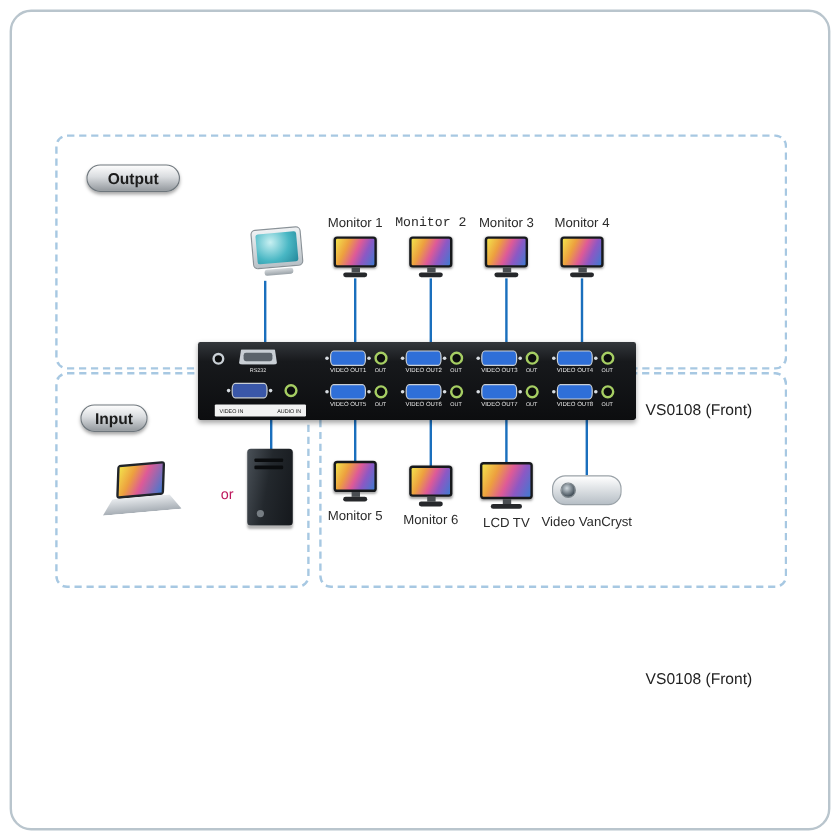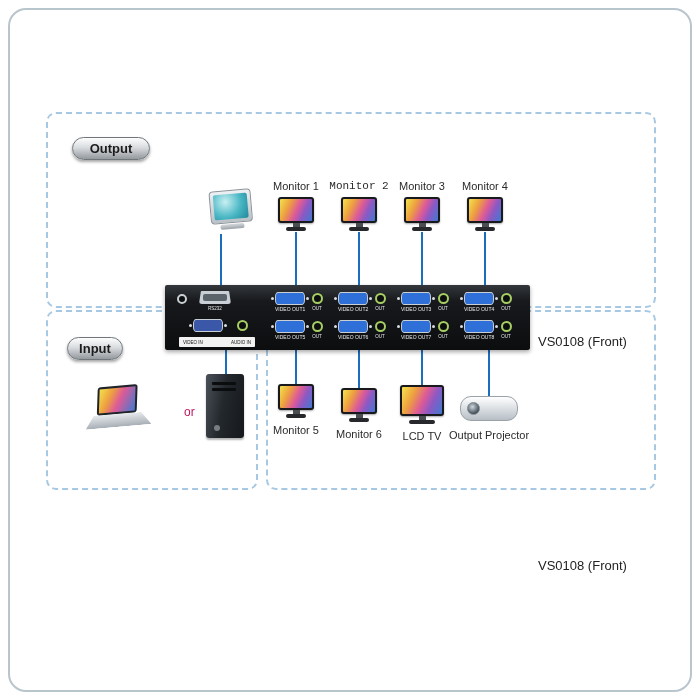--- a/index.html
+++ b/index.html
@@ -202,21 +202,21 @@
       <div class="m-neck"></div>
       <div class="m-base"></div>
     </div>
     <div class="device-label">LCD TV</div>
   </div>
   <div class="device device-bottom" style="left:449px; top:396px;">
     <div class="projector-icon">
       <div class="proj-body"></div>
       <div class="proj-lens"></div>
     </div>
-    <div class="device-label">Output Projector</div>
+    <div class="device-label">Video VanCryst</div>
   </div>
 
   <div class="laptop-icon">
     <div class="lap-screen-frame">
         <div class="lap-screen"></div>
       </div>
     <div class="lap-base"></div>
   </div>
   <div class="or-label">or</div>
   <div class="pc-icon">

